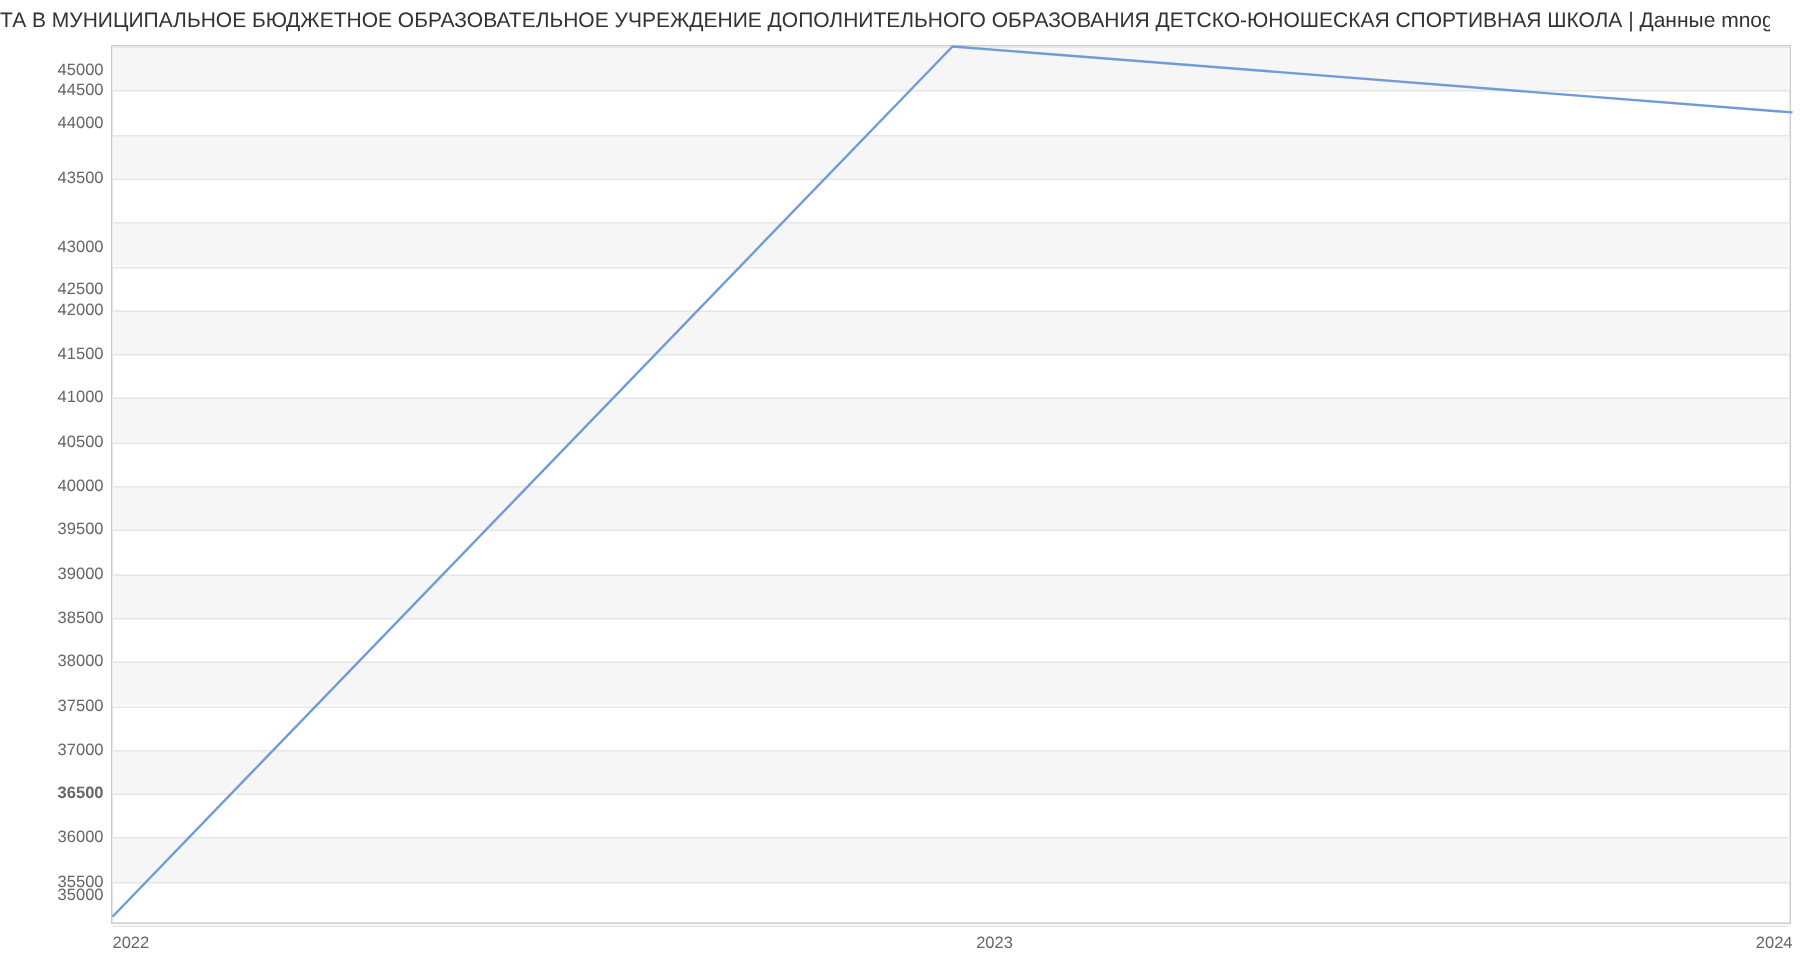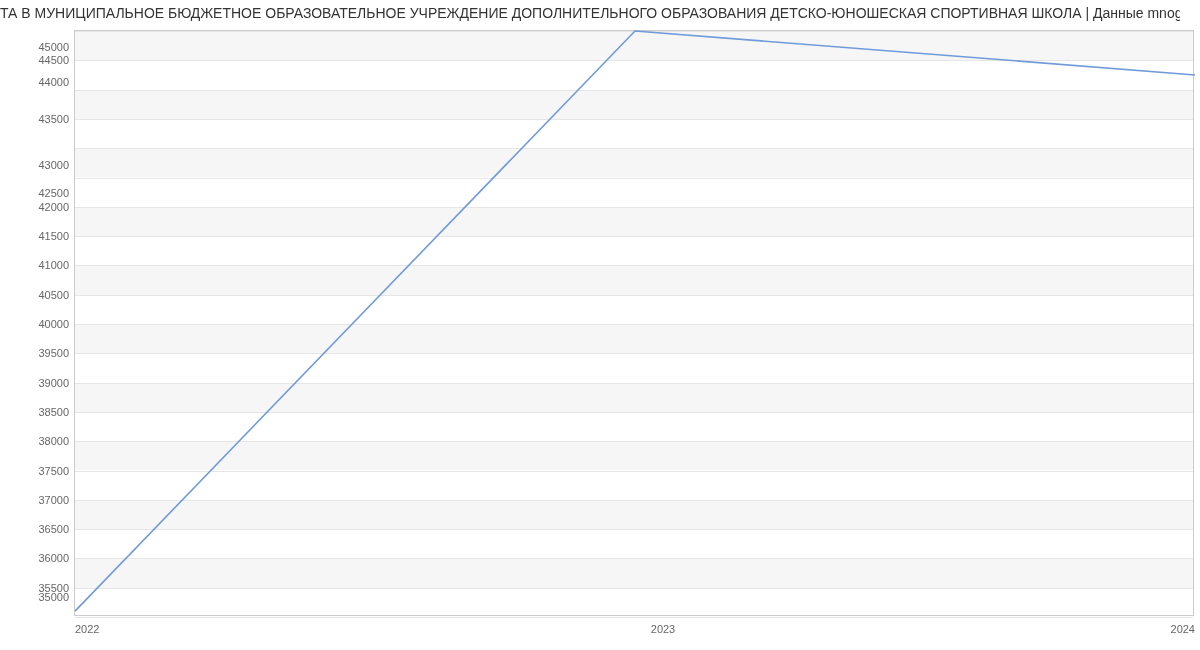--- a/index.html
+++ b/index.html
@@ -90,21 +90,21 @@
       <div class="band" style="top: 117.2px; height: 29.3px;"></div>
       <div class="band" style="top: 58.6px; height: 29.3px;"></div>
       <div class="band" style="top: 0px; height: 29.3px;"></div>
       <div class="gridline" style="top: 586px;"></div>
       <div class="ytick" style="top: 566px;">35000</div>
       <div class="gridline" style="top: 556.7px;"></div>
       <div class="ytick" style="top: 556.7px;">35500</div>
       <div class="gridline" style="top: 527.4px;"></div>
       <div class="ytick" style="top: 527.4px;">36000</div>
       <div class="gridline" style="top: 498.1px;"></div>
-      <div class="ytick" style="top: 498.1px;">36500</div>
+      <div class="ytick" style="top: 498.1px; font-weight: bold;">36500</div>
       <div class="gridline" style="top: 468.8px;"></div>
       <div class="ytick" style="top: 468.8px;">37000</div>
       <div class="gridline" style="top: 439.5px;"></div>
       <div class="ytick" style="top: 439.5px; margin-left: 24px;">37500</div>
       <div class="gridline" style="top: 410.2px;"></div>
       <div class="ytick" style="top: 410.2px;">38000</div>
       <div class="gridline" style="top: 380.9px;"></div>
       <div class="ytick" style="top: 380.9px;">38500</div>
       <div class="gridline" style="top: 351.6px;"></div>
       <div class="ytick" style="top: 351.6px;">39000</div>

